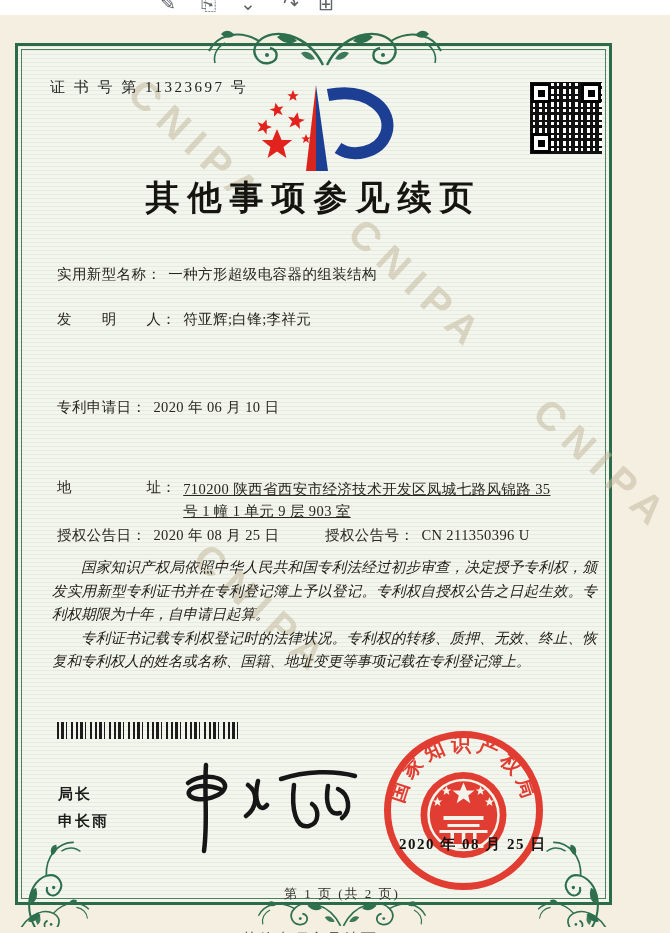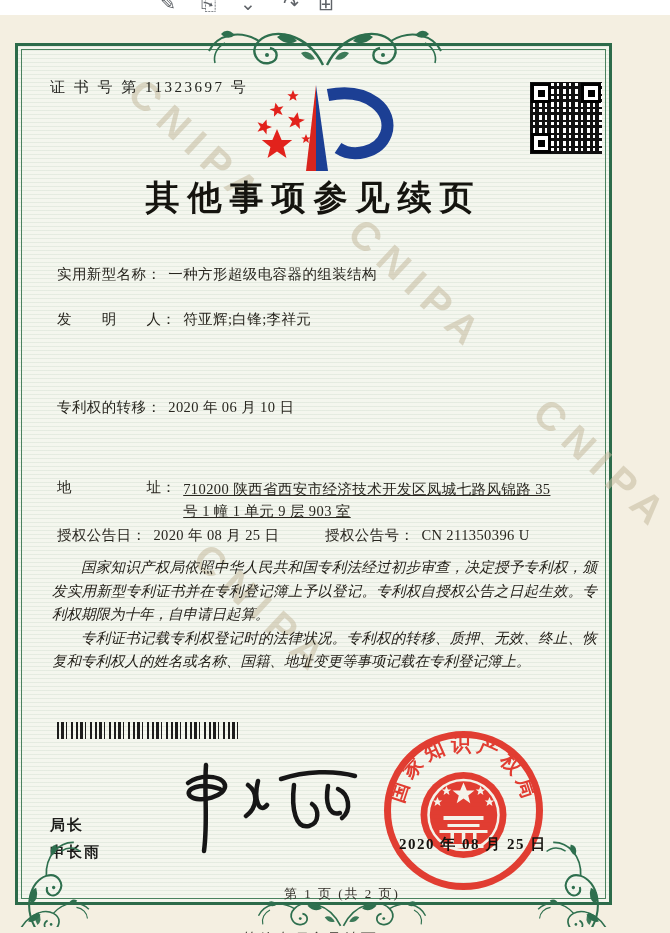--- a/index.html
+++ b/index.html
@@ -40,23 +40,23 @@
   .pair2{position:absolute;left:268px;top:0;}
   
   .paras{position:absolute;left:52px;top:541px;width:545px;font-size:14.5px;font-style:italic;
          line-height:23.5px;color:#24211a;text-align:justify;z-index:2;}
   .paras p{margin:0;text-indent:2em;}
   
   .barcode{position:absolute;left:57px;top:707px;width:185px;height:17px;z-index:2;background:
      repeating-linear-gradient(90deg,#1c1c1c 0 2px,rgba(0,0,0,0) 2px 4px,#1c1c1c 4px 7px,
        rgba(0,0,0,0) 7px 9px,#1c1c1c 9px 10px,rgba(0,0,0,0) 10px 14px,#1c1c1c 14px 16px,rgba(0,0,0,0) 16px 19px);}
   
-  .signer{position:absolute;left:50px;top:765px;z-index:2;
+  .signer{position:absolute;left:58px;top:765px;z-index:2;
           font-family:"Liberation Sans","DejaVu Sans",sans-serif;font-weight:bold;
-          font-size:15px;color:#1d1d1b;line-height:27px;letter-spacing:2px;margin-top:31px;}
+          font-size:15px;color:#1d1d1b;line-height:27px;letter-spacing:2px;}
   .sig{position:absolute;left:168px;top:740px;z-index:3;}
   
   .seal{position:absolute;left:376px;top:708px;z-index:4;}
   .seal-date{position:absolute;left:399px;top:820px;z-index:5;font-size:15px;font-weight:bold;
              letter-spacing:1.5px;color:#15130f;}
   
   .page-info{position:absolute;left:0;top:870px;width:684px;text-align:center;font-size:13px;
              letter-spacing:2px;color:#33312a;z-index:2;}
   .footer-note{position:absolute;left:0;top:915px;width:614px;text-align:center;font-size:15px;
                font-style:italic;letter-spacing:2px;color:#3a372e;z-index:2;}
@@ -155,21 +155,21 @@
       <div class="f bl"></div>
     </div>
 
     <div class="row" style="top:250px">
       <span class="lbl">实用新型名称：</span><span class="val">一种方形超级电容器的组装结构</span>
     </div>
     <div class="row" style="top:295px">
       <span class="lbl">发　　明　　人：</span><span class="val">符亚辉;白锋;李祥元</span>
     </div>
     <div class="row" style="top:383px">
-      <span class="lbl">专利权的转移：</span><span class="val">2020 年 06 月 10 日</span>
+      <span class="lbl">专利申请日：</span><span class="val">2020 年 06 月 10 日</span>
     </div>
     <div class="row" style="top:463px">
       <span class="lbl">地　　　　　址：</span><span class="addr-val"><span>710200 陕西省西安市经济技术开发区凤城七路风锦路 35</span><br><span>号 1 幢 1 单元 9 层 903 室</span></span>
     </div>
     <div class="row" style="top:511px;width:560px">
       <span class="lbl">授权公告日：</span><span class="val">2020 年 08 月 25 日</span>
       <span class="pair2"><span class="lbl">授权公告号：</span><span class="val">CN 211350396 U</span></span>
     </div>
 
     <div class="paras">

